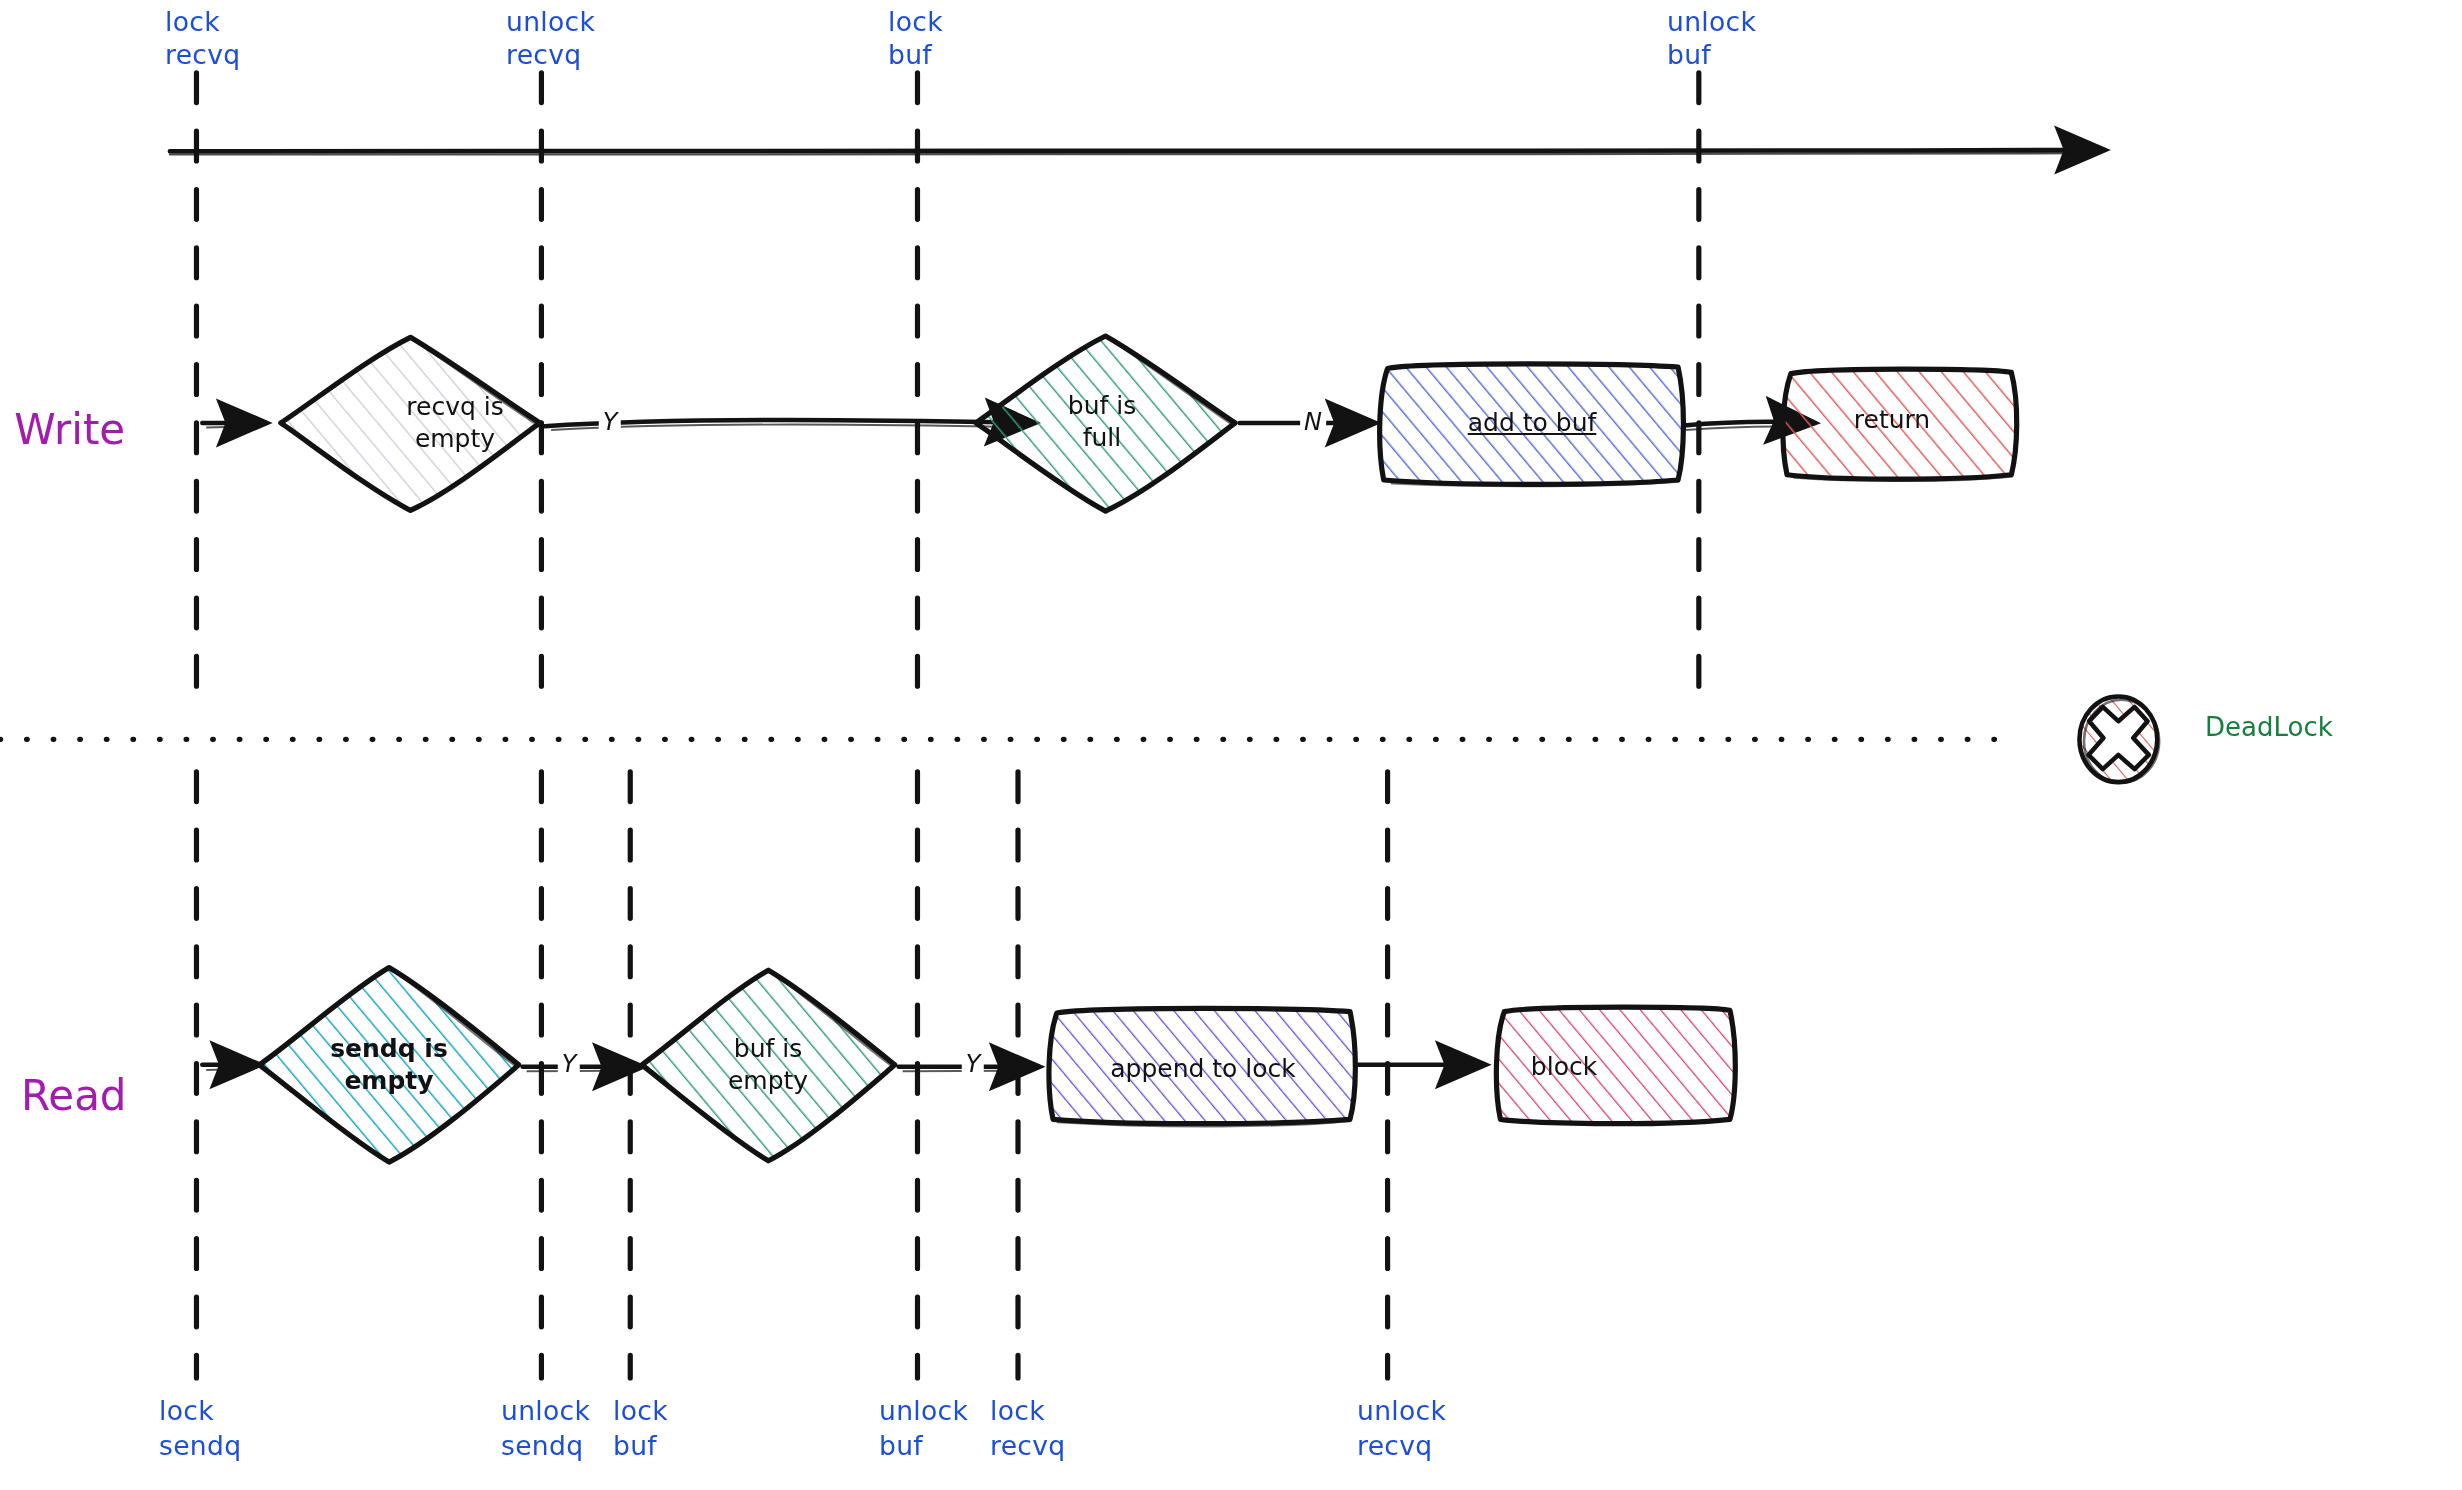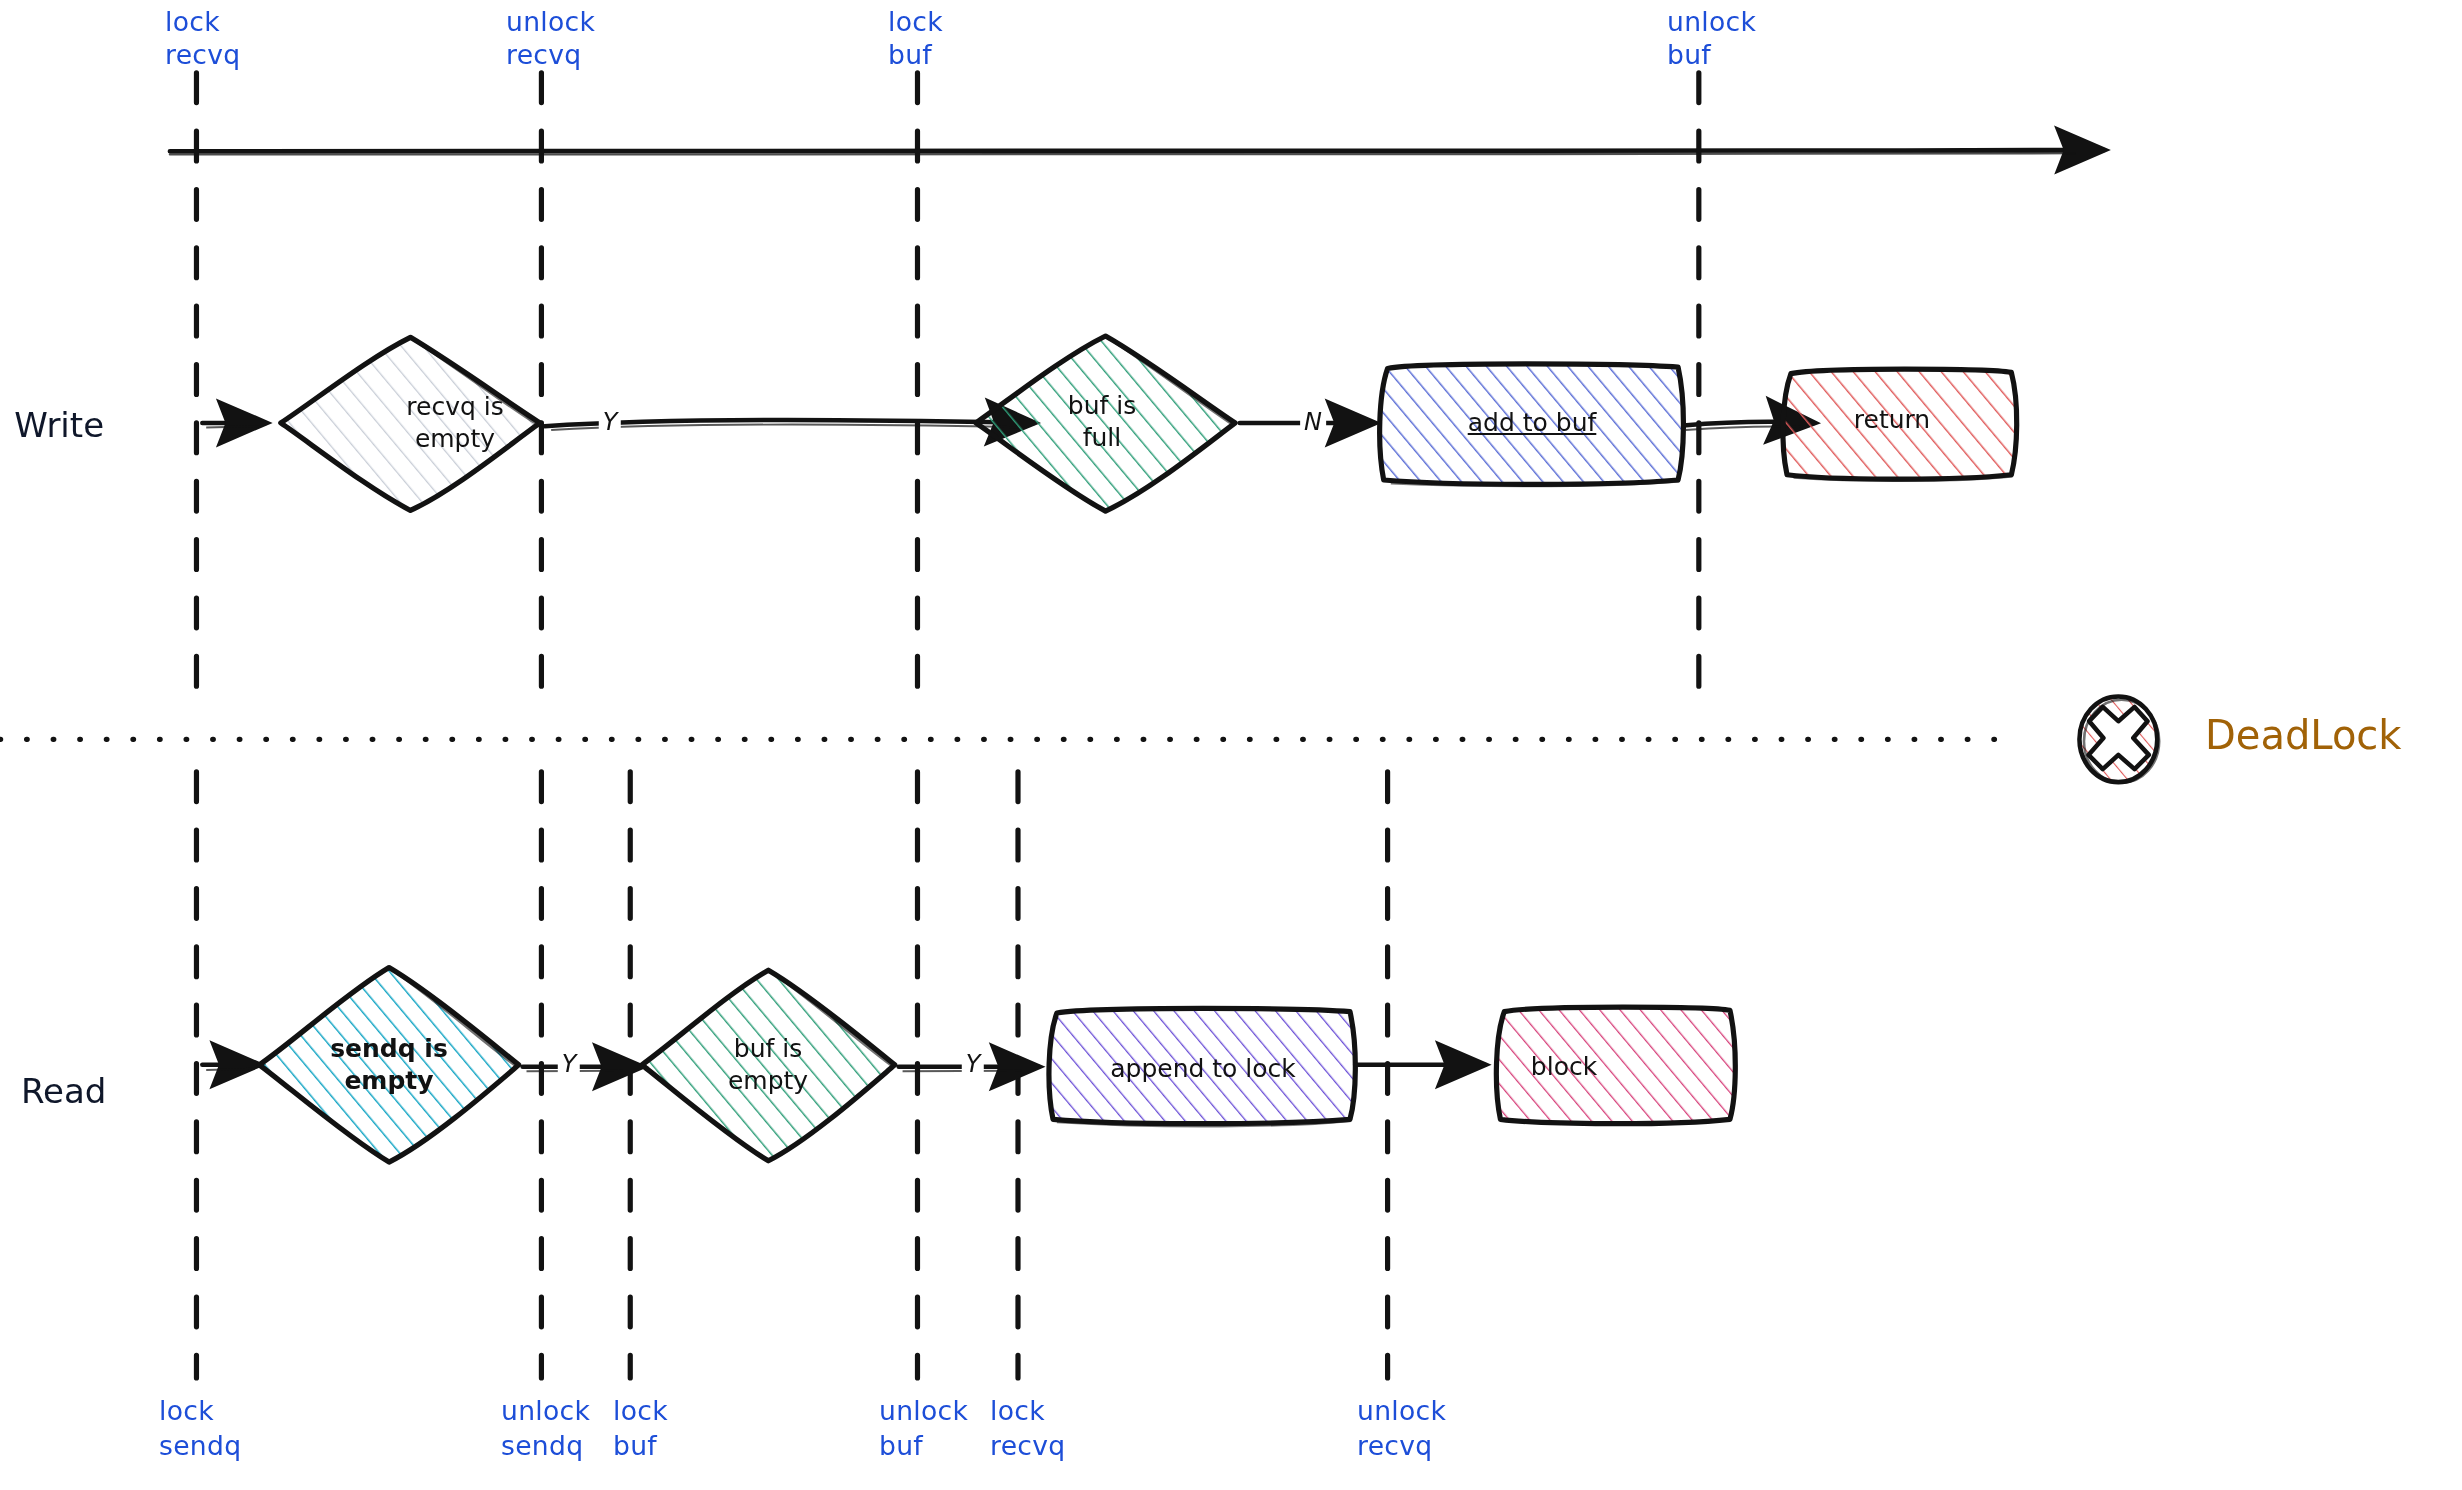--- a/index.html
+++ b/index.html
@@ -2,27 +2,27 @@
 <html style="font-size:10.4px"><head>
 <meta charset="utf-8">
 <style>
   html,body{margin:0;padding:0;background:#ffffff;}
   body{width:2462px;height:1491px;position:relative;overflow:hidden;
        font-family:"DejaVu Sans","Liberation Sans",sans-serif;}
   #stage{position:absolute;left:0;top:0;width:2462px;height:1491px;}
   svg#canvas{position:absolute;left:0;top:0;width:2462px;height:1491px;}
   .tick-label{position:absolute;color:#1d4ed8;font-size:26.6px;line-height:34px;
               letter-spacing:0.3px;white-space:pre;}
-  .lane-label{position:absolute;color:#0f172a;font-size:34px;white-space:nowrap;}
+  .lane-label{position:absolute;color:#a21caf;font-size:42px;white-space:nowrap;}
   .node-label{position:absolute;color:#121212;font-size:25px;line-height:32px;
               text-align:center;white-space:pre;transform:translate(-50%,-50%);
               pointer-events:none;}
   .edge-label{position:absolute;color:#121212;font-size:24px;font-style:italic;
               transform:translate(-50%,-50%);background:#fff;padding:0 3.9px;}
-  .deadlock-label{position:absolute;color:#a16207;font-size:40px;white-space:nowrap;}
+  .deadlock-label{position:absolute;color:#15803d;font-size:26px;white-space:nowrap;}
 </style>
 </head>
 <body>
 
 <div id="stage">
   <svg id="canvas" viewBox="0 0 3797 2299">
     <defs>
       <marker id="ah" markerWidth="14" markerHeight="12" refX="11.5" refY="6" orient="auto" markerUnits="strokeWidth">
         <path d="M0.5,0.6 L13,6 L0.5,11.4 L2.6,6 Z" fill="#121212"></path>
       </marker>

